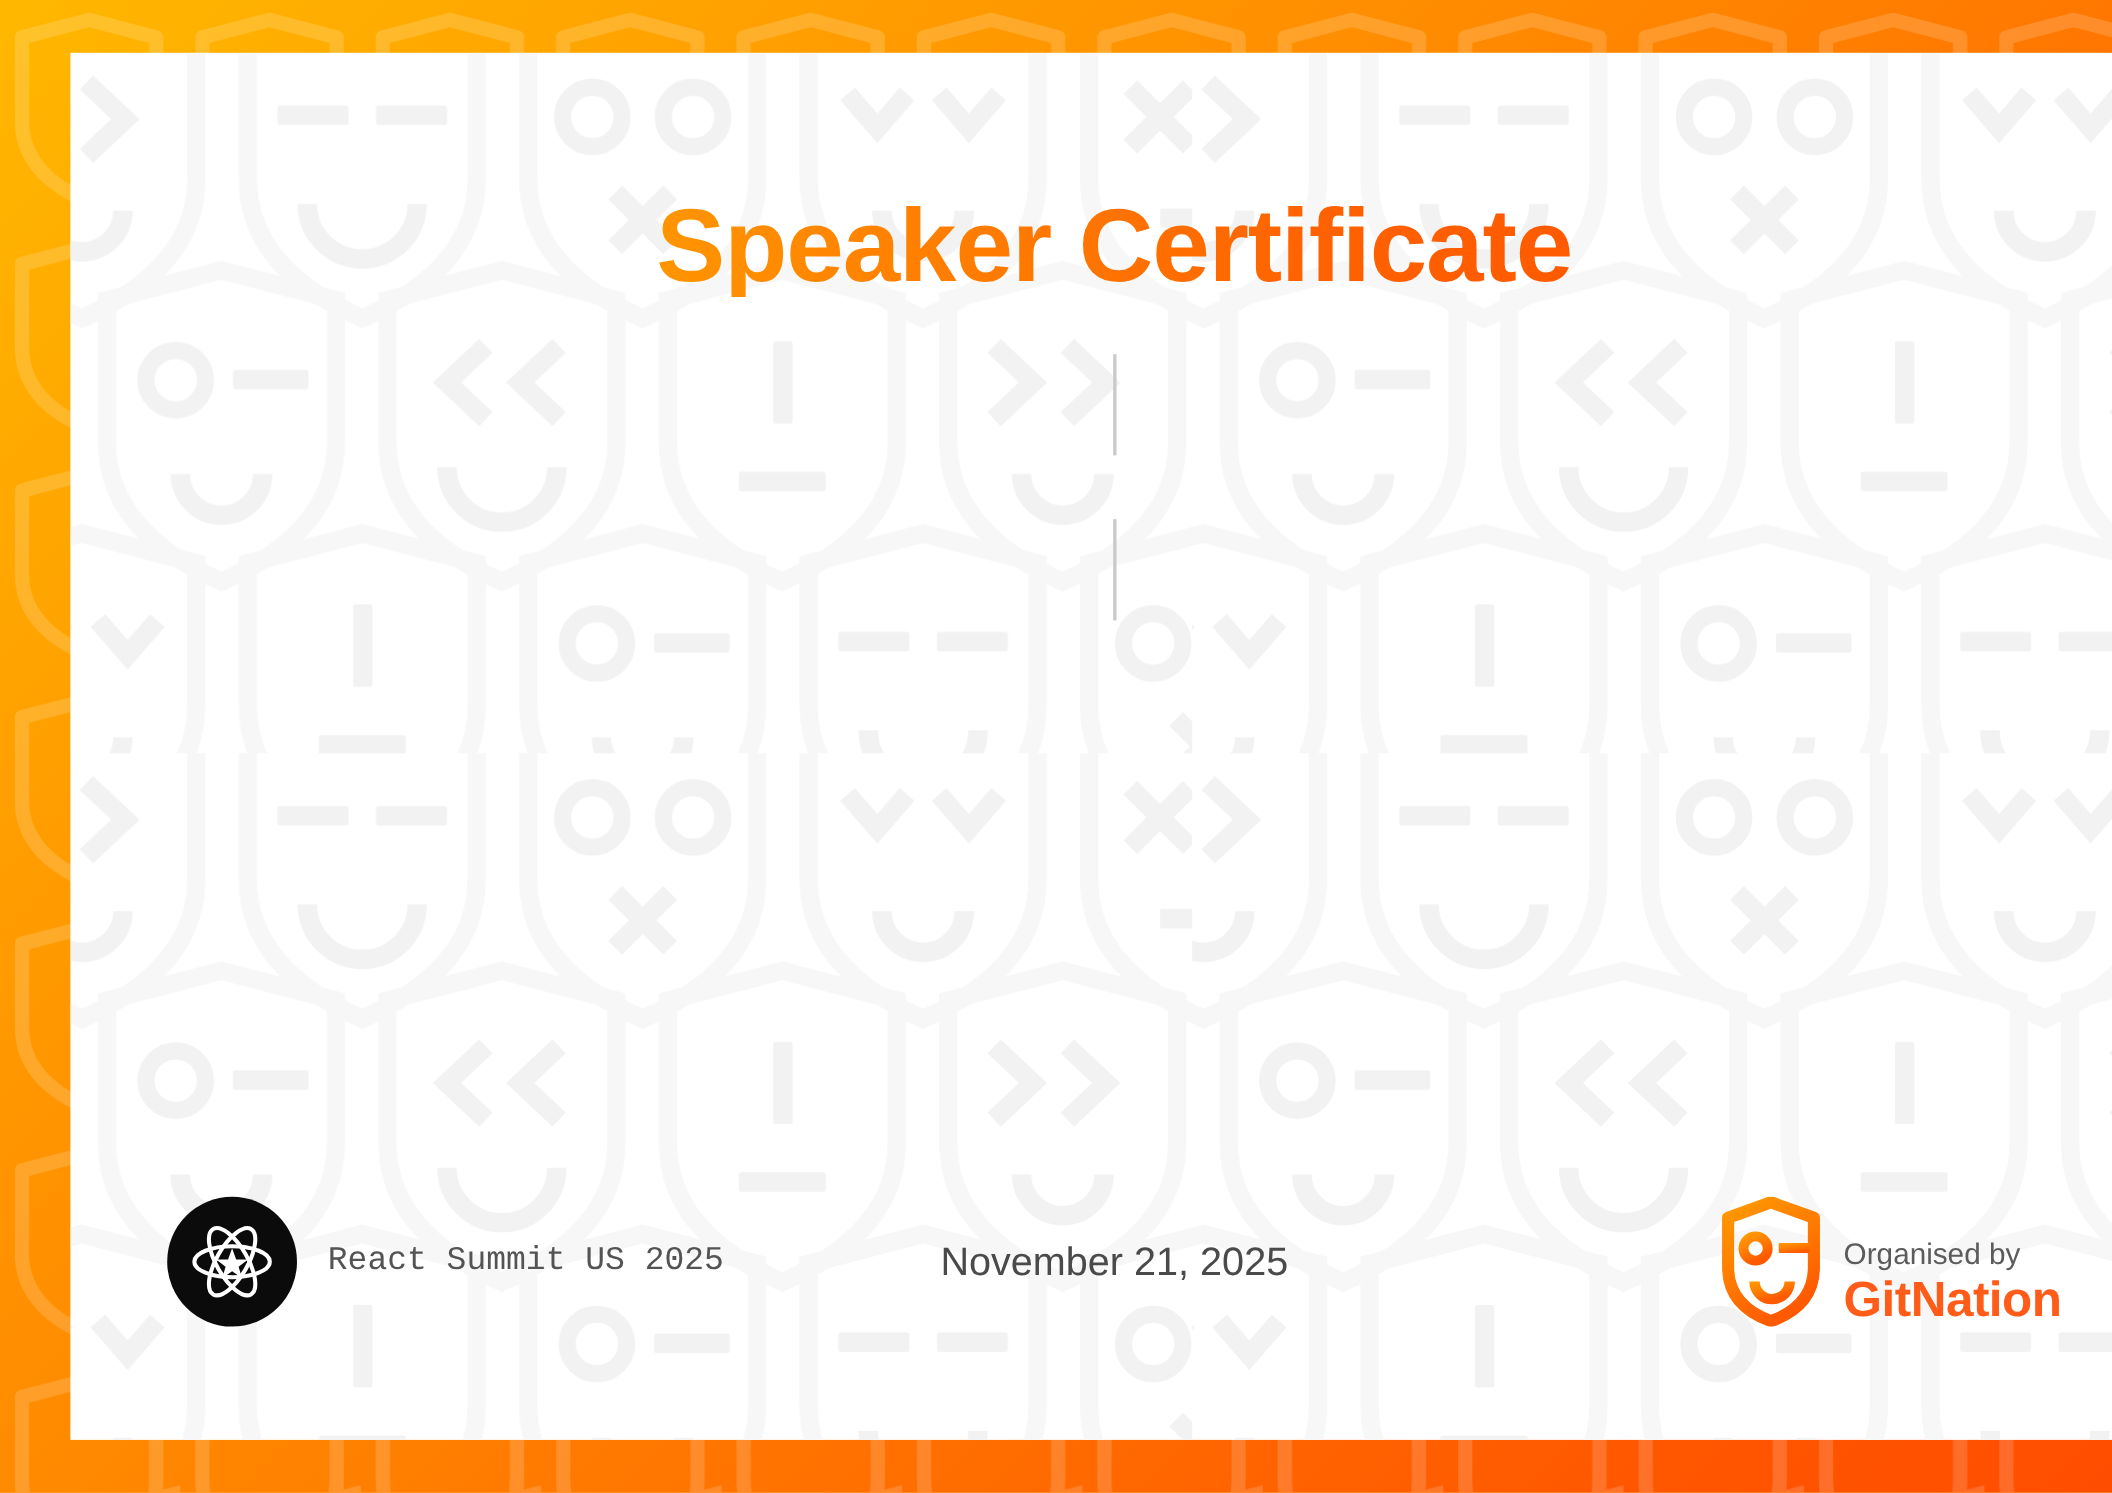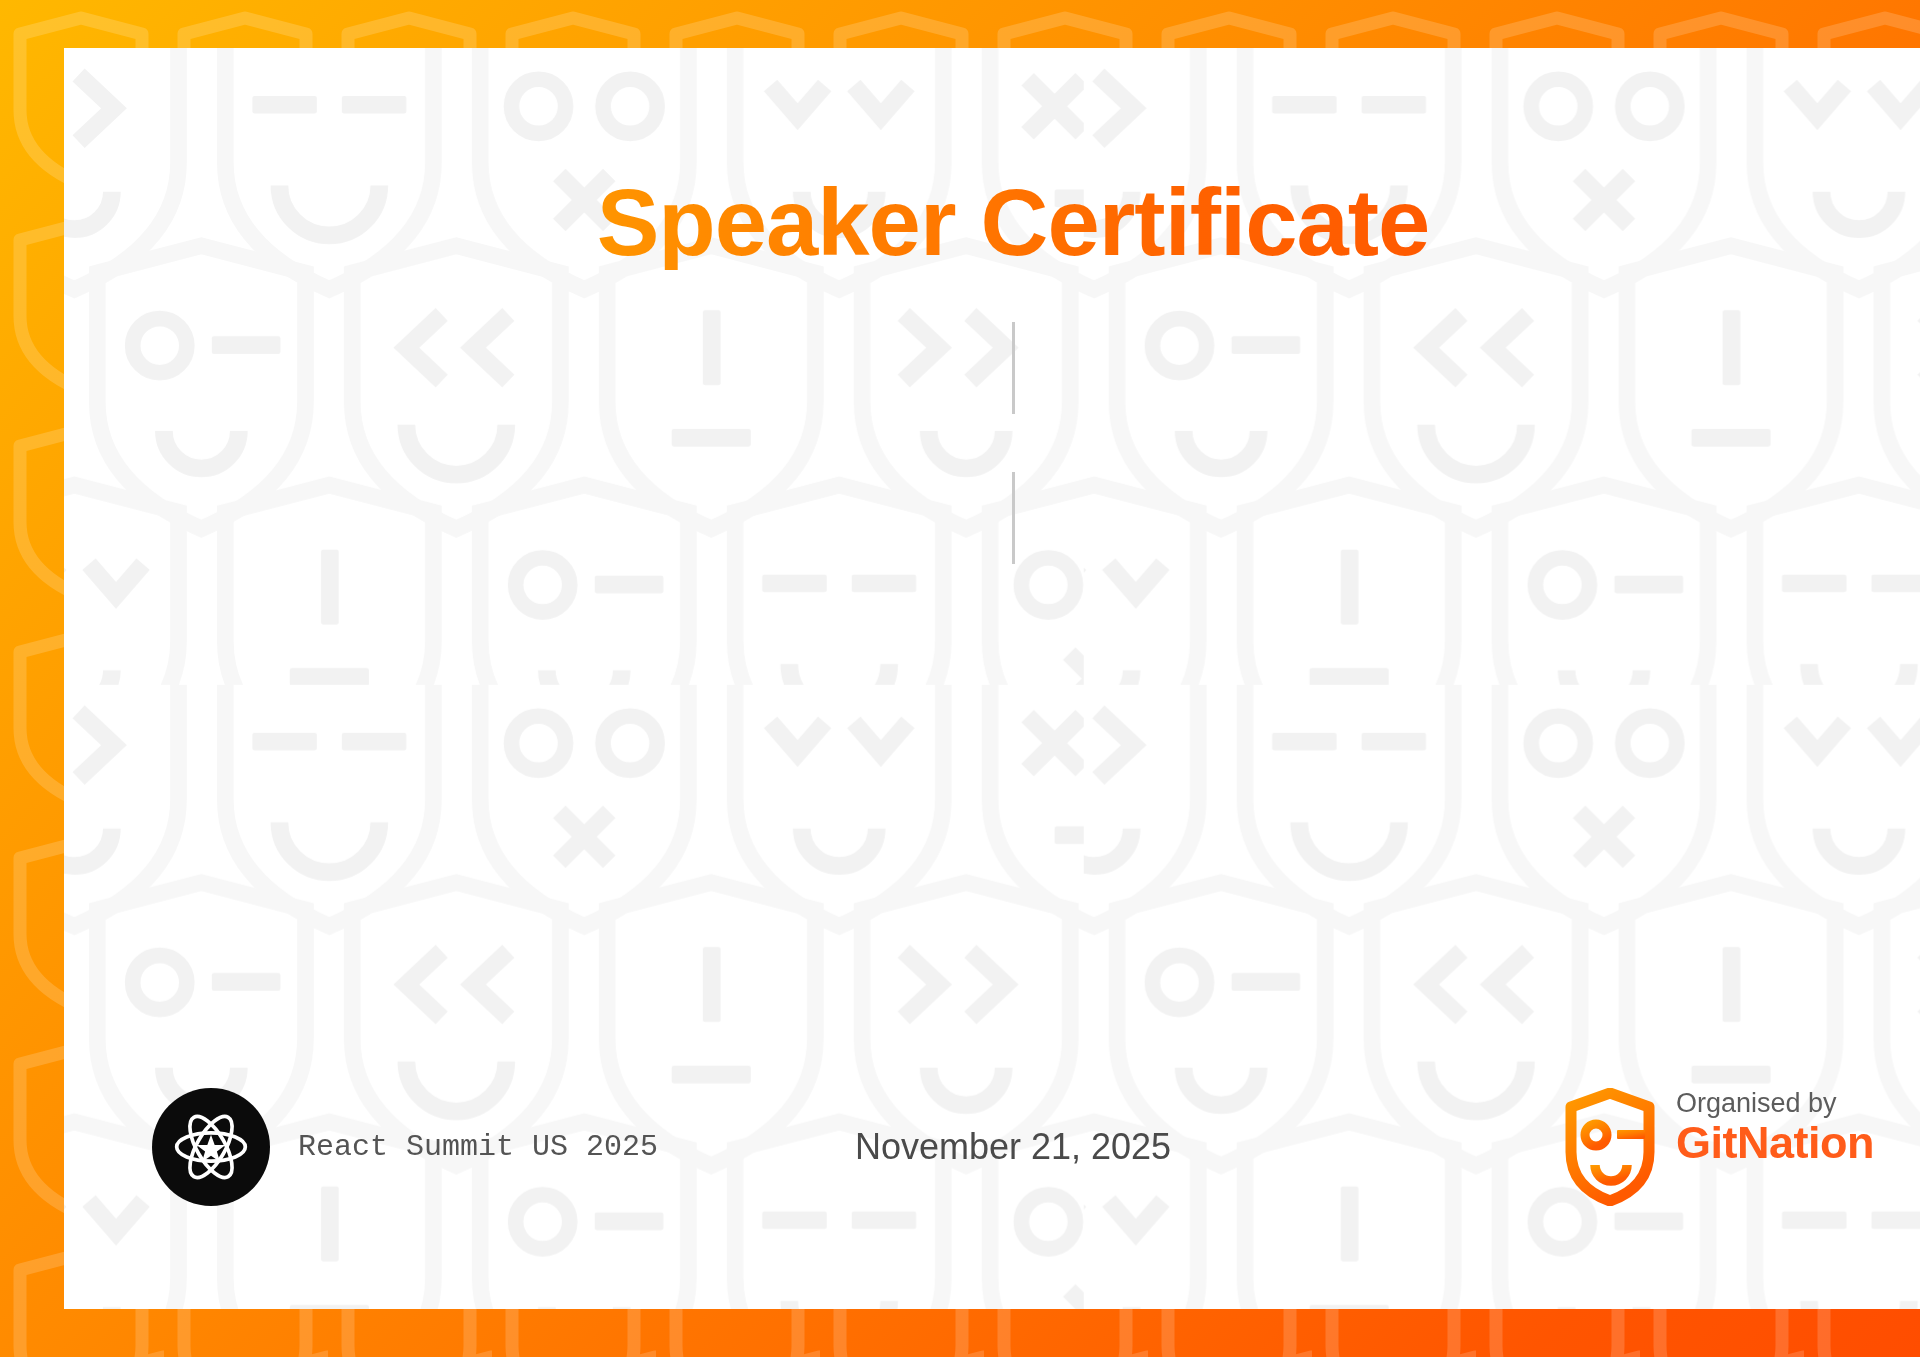--- a/index.html
+++ b/index.html
@@ -118,21 +118,21 @@
   }
   #footer-center{
     position:absolute; left:0; right:0;
     text-align:center;
   }
   #issue-date{
     font-size:36px; color:#4A4A4A; font-weight:400;
   }
   #footer-right{
     position:absolute; right:88px;
-    display:flex; align-items:flex-start; gap:20px;
+    display:flex; align-items:flex-end; gap:20px;
   }
   #gitnation-mark{ flex:0 0 auto; }
   #gitnation-text{ line-height:1.12; }
   #organised-by{
     font-size:27px; color:#5C5C5C; font-weight:400;
   }
   #gitnation-name{
     font-size:45px; font-weight:700; color:#FF5C1A; letter-spacing:-.5px;
   }
 </style>

